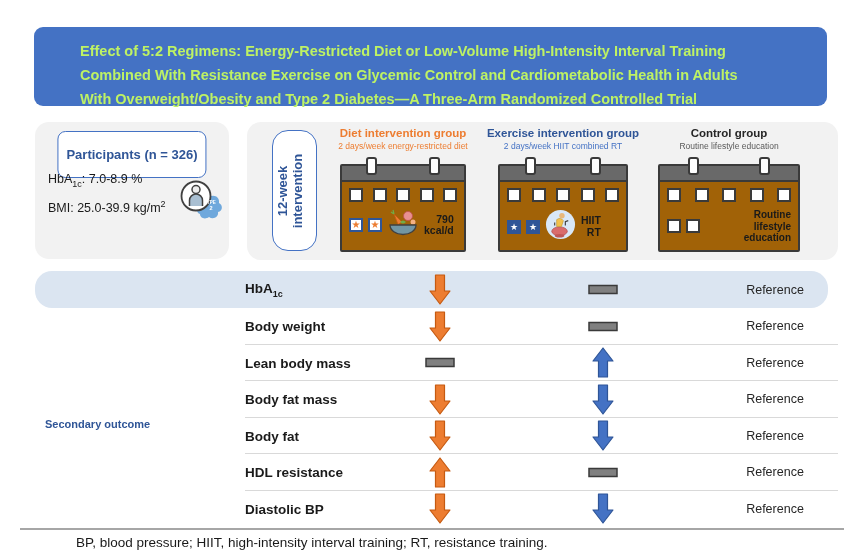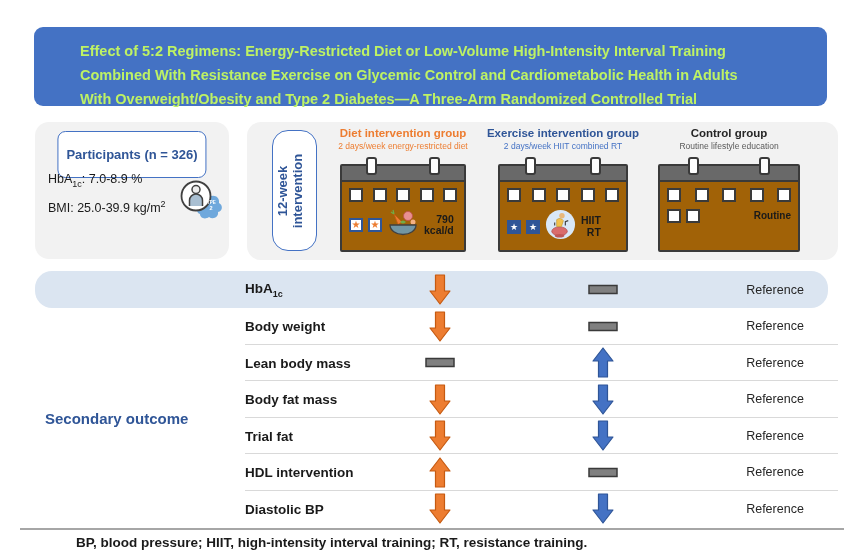--- a/index.html
+++ b/index.html
@@ -63,36 +63,36 @@
   .cb-star{width:10px;height:10px;border:2px solid #2F5597;background:#fff;display:flex;
            align-items:center;justify-content:center;font-size:10px;line-height:10px;color:#ED7D31;}
   .cb-star.filled{background:#2F5597;color:#ffffff;font-size:9px;}
   .cal-label{font-weight:bold;font-size:10.5px;line-height:11.5px;color:#1a1a1a;text-align:right;}
   .cal-label.wide{flex:1;font-size:10px;}
 
   
   .table{position:absolute;left:35px;top:271px;width:793px;}
   .trow{position:relative;height:36.5px;}
   .trow.primary{height:37px;background:#DBE5F1;border-radius:17px;}
-  .grp-label{position:absolute;left:10px;font-weight:bold;font-size:15px;color:#2F5597;white-space:nowrap;}
+  .grp-label{position:absolute;left:10px;font-weight:bold;font-size:11px;color:#2F5597;white-space:nowrap;margin-top:8px;}
   .grp-label.primary{top:9px;}
   .grp-label.secondary{top:139px;}
   .lab{position:absolute;left:210px;top:50%;transform:translateY(-50%);
        font-weight:bold;font-size:13.5px;color:#1a1a1a;white-space:nowrap;}
   .lab sub{font-size:9px;}
   .ind{position:absolute;top:0;bottom:0;display:flex;align-items:center;justify-content:center;}
   .ind.c-diet{left:345px;width:120px;}
   .ind.c-ex{left:508px;width:120px;}
   .ref{position:absolute;left:660px;width:160px;top:50%;transform:translateY(-50%);
        text-align:center;font-size:12.5px;color:#262626;}
   .row-line{position:absolute;left:210px;right:-10px;bottom:0;height:1px;background:#D9D9D9;}
 
   
   .foot-rule{position:absolute;left:20px;top:528px;width:824px;height:1.5px;background:#A6A6A6;}
-  .footnote{position:absolute;left:35px;top:535px;font-weight:bold;font-size:13.5px;color:#1a1a1a;padding-left:41px;}
+  .footnote{position:absolute;left:35px;top:535px;font-weight:normal;font-size:13.5px;color:#1a1a1a;padding-left:41px;}
 </style>
 </head>
 <body>
 
 <div class="canvas">
 
   <div class="banner">
     <div class="bline">Effect of 5:2 Regimens: Energy-Restricted Diet or Low-Volume High-Intensity Interval Training</div>
     <div class="bline">Combined With Resistance Exercise on Glycemic Control and Cardiometabolic Health in Adults</div>
     <div class="bline">With Overweight/Obesity and Type 2 Diabetes—A Three-Arm Randomized Controlled Trial</div>
@@ -221,20 +221,21 @@
               <span class="cb"></span>
               <span class="cb"></span>
               <span class="cb"></span>
               <span class="cb"></span>
             </div>
             <div class="cb-row2">
               <span class="cb"></span>
               <span class="cb"></span>
               <div class="cal-label wide">
                 <div>Routine</div>
+                <div>lifestyle education</div>
               </div>
             </div>
           </div>
         </div>
       </div>
 
     </div>
   </div>
 
   <div class="table">
@@ -298,37 +299,37 @@
       <div class="ind c-ex">
           <svg width="22" height="31" viewBox="0 0 22 31">
             <path d="M6.5 1 H15.5 V17 H21 L11 30 L1 17 H6.5 Z" fill="#4472C4" stroke="#2F5597" stroke-width="1.2" stroke-linejoin="round"></path>
           </svg>
         </div>
       <div class="ref">Reference</div>
       <div class="row-line"></div>
     </div>
 
     <div class="trow">
-      <div class="lab">Trial fat</div>
+      <div class="lab">Body fat</div>
       <div class="ind c-diet">
           <svg width="22" height="31" viewBox="0 0 22 31">
             <path d="M6.5 1 H15.5 V17 H21 L11 30 L1 17 H6.5 Z" fill="#ED7D31" stroke="#C55A11" stroke-width="1.2" stroke-linejoin="round"></path>
           </svg>
         </div>
       <div class="ind c-ex">
           <svg width="22" height="31" viewBox="0 0 22 31">
             <path d="M6.5 1 H15.5 V17 H21 L11 30 L1 17 H6.5 Z" fill="#4472C4" stroke="#2F5597" stroke-width="1.2" stroke-linejoin="round"></path>
           </svg>
         </div>
       <div class="ref">Reference</div>
       <div class="row-line"></div>
     </div>
 
     <div class="trow">
-      <div class="lab">HDL intervention</div>
+      <div class="lab">HDL resistance</div>
       <div class="ind c-diet">
           <svg width="22" height="31" viewBox="0 0 22 31">
             <path d="M11 1 L21 14 H15.5 V30 H6.5 V14 H1 Z" fill="#ED7D31" stroke="#C55A11" stroke-width="1.2" stroke-linejoin="round"></path>
           </svg>
         </div>
       <div class="ind c-ex">
           <svg width="30" height="11" viewBox="0 0 30 11">
             <rect x="1" y="1.5" width="28" height="8" fill="#808080" stroke="#3A3A3A" stroke-width="1.5"></rect>
           </svg>
         </div>

